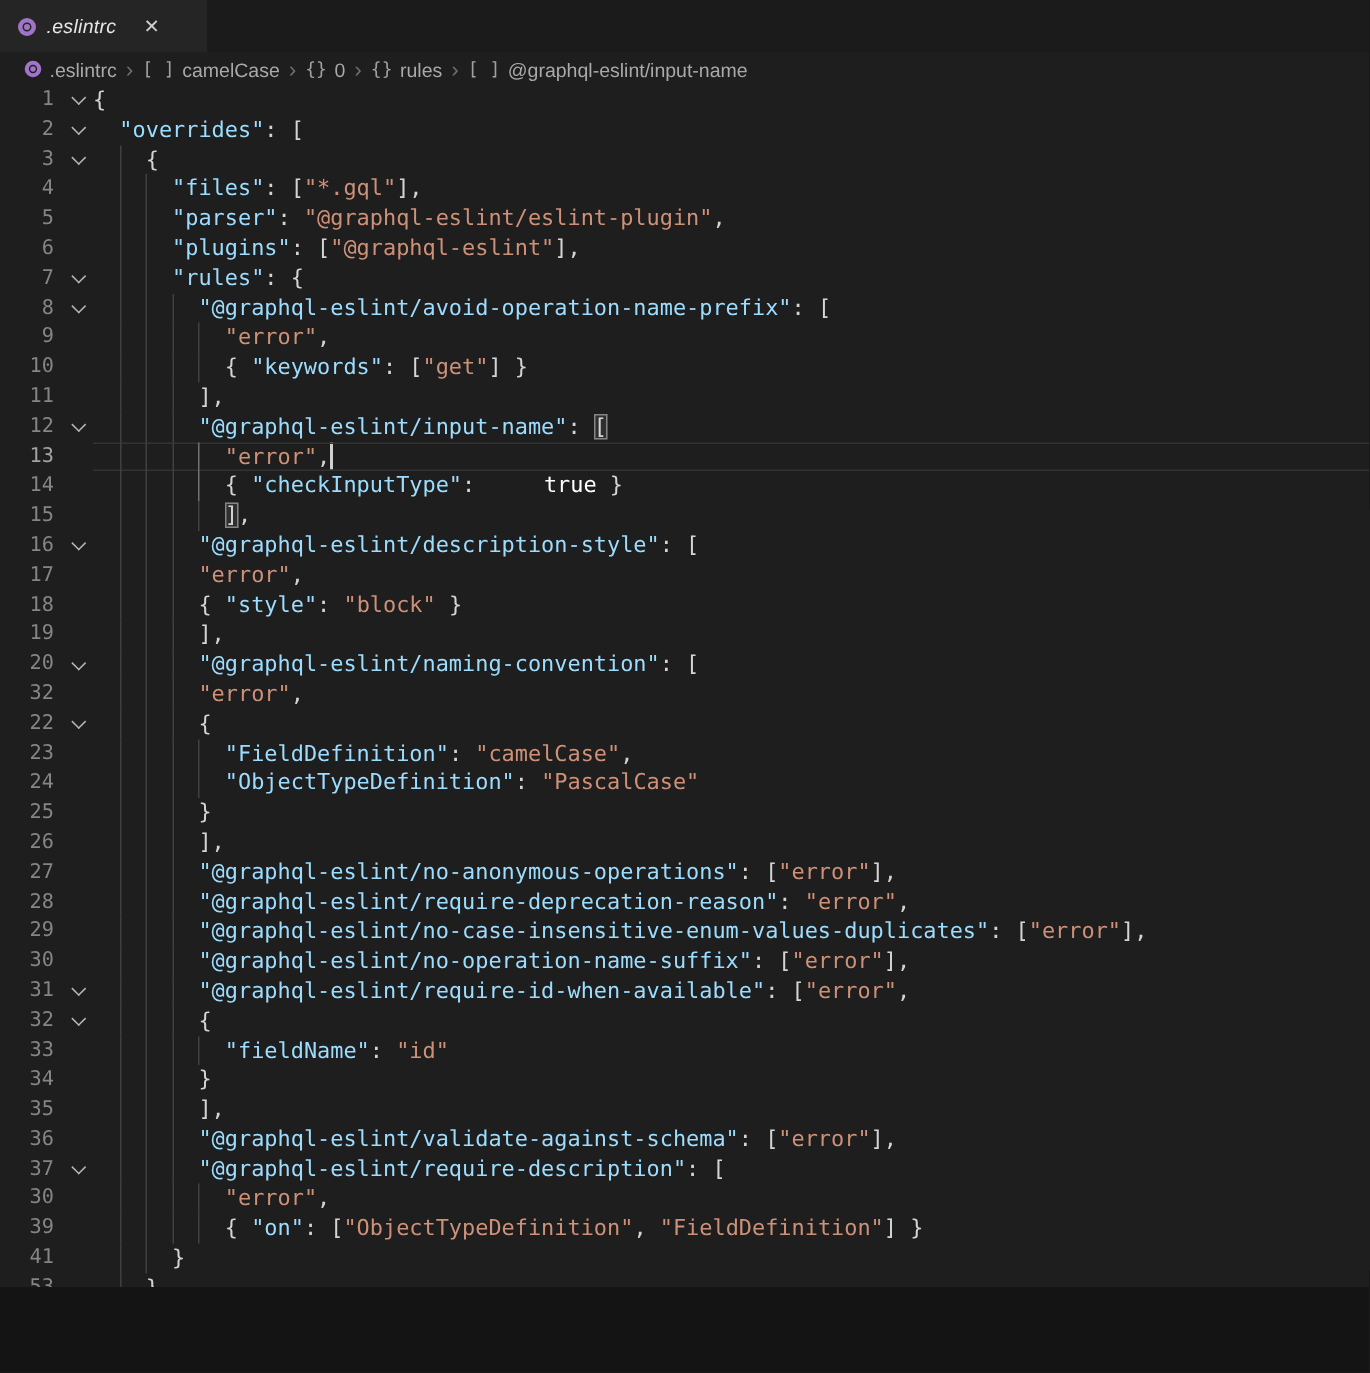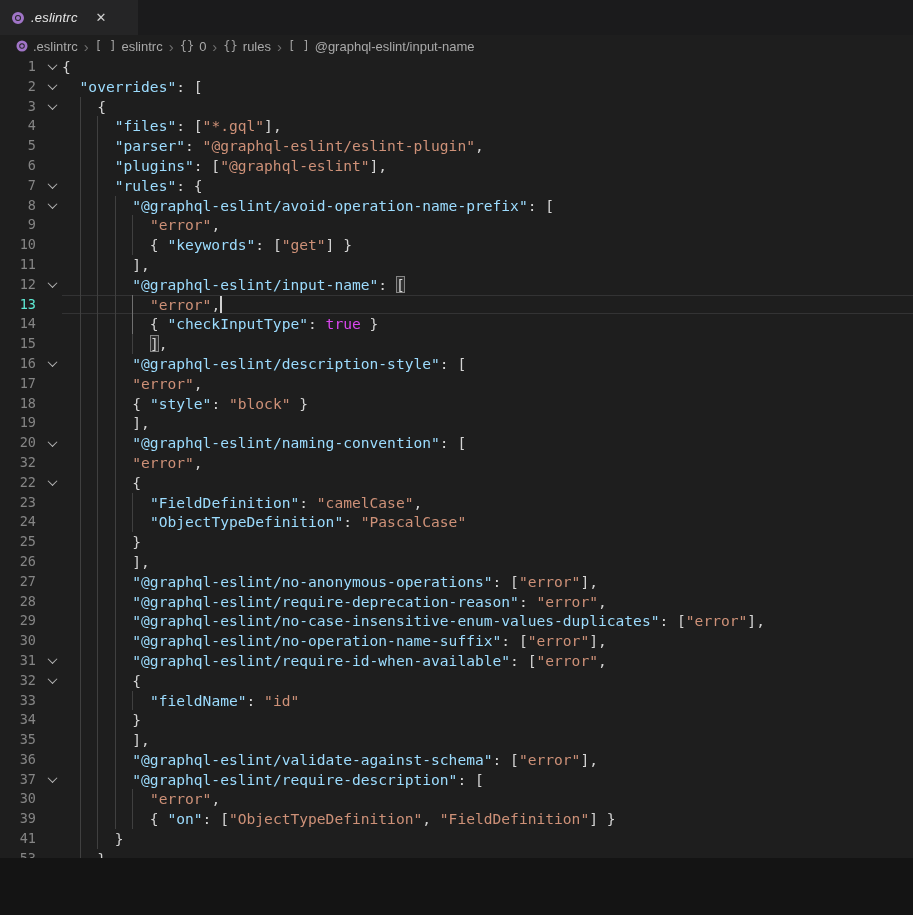--- a/index.html
+++ b/index.html
@@ -20,26 +20,26 @@
               background:#1e1e1e;font-size:13px;color:#a9a9a9;}
   .bc-item{display:flex;align-items:center;gap:5px;cursor:pointer;}
   .bc-symbol{font-family:"DejaVu Sans Mono",monospace;font-size:12px;color:#a0a0a0;white-space:pre;}
   .bc-sep{color:#6f6f6f;font-size:15px;margin:0 1px;line-height:1;}
   
   .editor{height:858px;overflow:hidden;position:relative;
           font-family:"DejaVu Sans Mono","Liberation Mono",monospace;font-size:14.6px;}
   .line{height:19.8px;line-height:19.8px;display:flex;position:relative;white-space:pre;}
   .ln{width:42px;flex:none;text-align:right;padding-right:6px;box-sizing:border-box;
       color:#858585;font-size:13.5px;}
-  .line.cur .ln{color:#5eead4;}
+  .line.cur .ln{color:#a3a3a3;}
   .fold{width:20px;flex:none;display:flex;align-items:center;justify-content:center;}
   .chev{width:6px;height:6px;border-right:1.4px solid #b5b5b5;border-bottom:1.4px solid #b5b5b5;
         transform:rotate(45deg) translate(-1px,-1px);}
   .code{flex:1;}
-  .tp{color:#d4d4d4;} .tk{color:#9cdcfe;} .ts{color:#ce9178;} .tb{color:#d946ef;}
+  .tp{color:#d4d4d4;} .tk{color:#9cdcfe;} .ts{color:#ce9178;} .tb{color:#ffffff;margin-left:37px;}
   .hl{outline:1px solid #858585;outline-offset:-1px;background:rgba(110,110,110,.22);}
   .cursor{display:inline-block;width:2px;height:18px;background:#d0d0d0;vertical-align:-4px;}
   .guide{position:absolute;top:0;bottom:0;width:1px;background:#404040;}
   .guide.active{background:#707070;}
   .line.cur::before{content:"";position:absolute;left:62px;right:0;top:0;bottom:0;
         border-top:1px solid #333334;border-bottom:1px solid #333334;pointer-events:none;}
 </style>
 </head>
 <body>
 
@@ -52,21 +52,21 @@
     </div>
   </div>
   <div class="breadcrumb">
       <span class="bc-item">
         <span class="eslint-icon small"></span>
         <span>.eslintrc</span>
       </span>
       <span class="bc-sep">›</span>
       <span class="bc-item">
         <span class="bc-symbol">[ ]</span>
-        <span>eslintrc</span>
+        <span>camelCase</span>
       </span>
       <span class="bc-sep">›</span>
       <span class="bc-item">
         <span class="bc-symbol">{}</span>
         <span>0</span>
       </span>
       <span class="bc-sep">›</span>
       <span class="bc-item">
         <span class="bc-symbol">{}</span>
         <span>rules</span>

